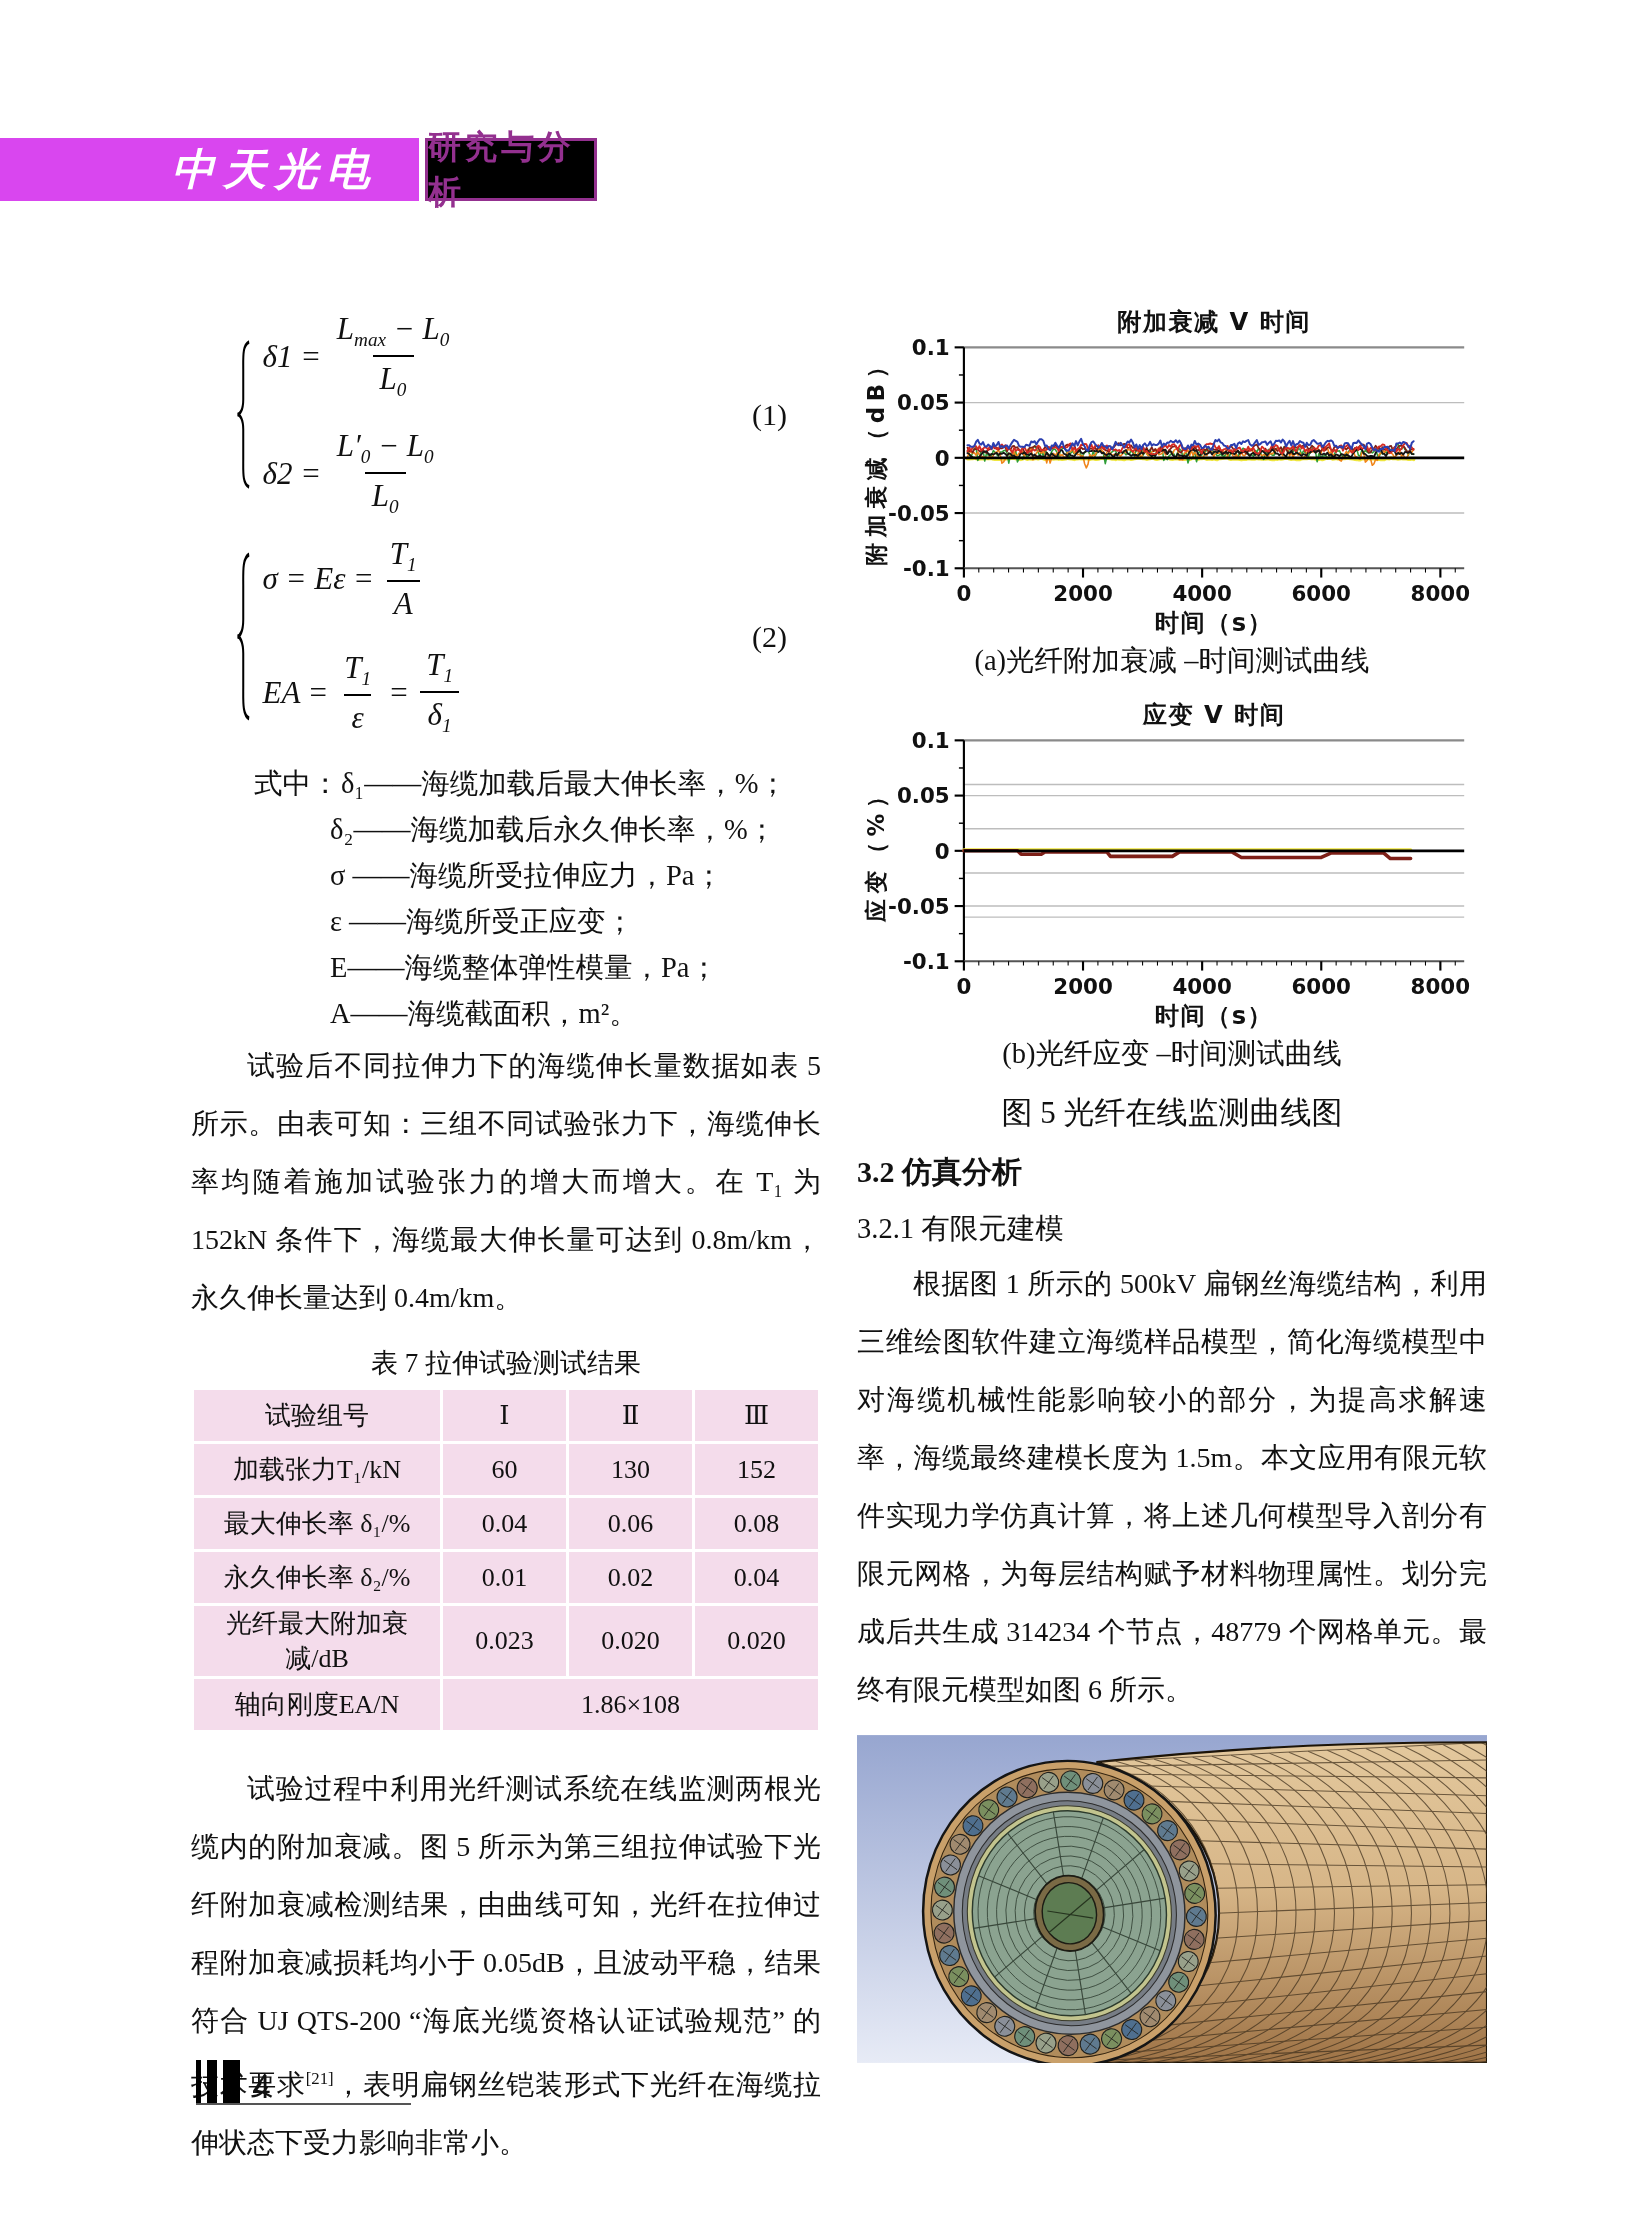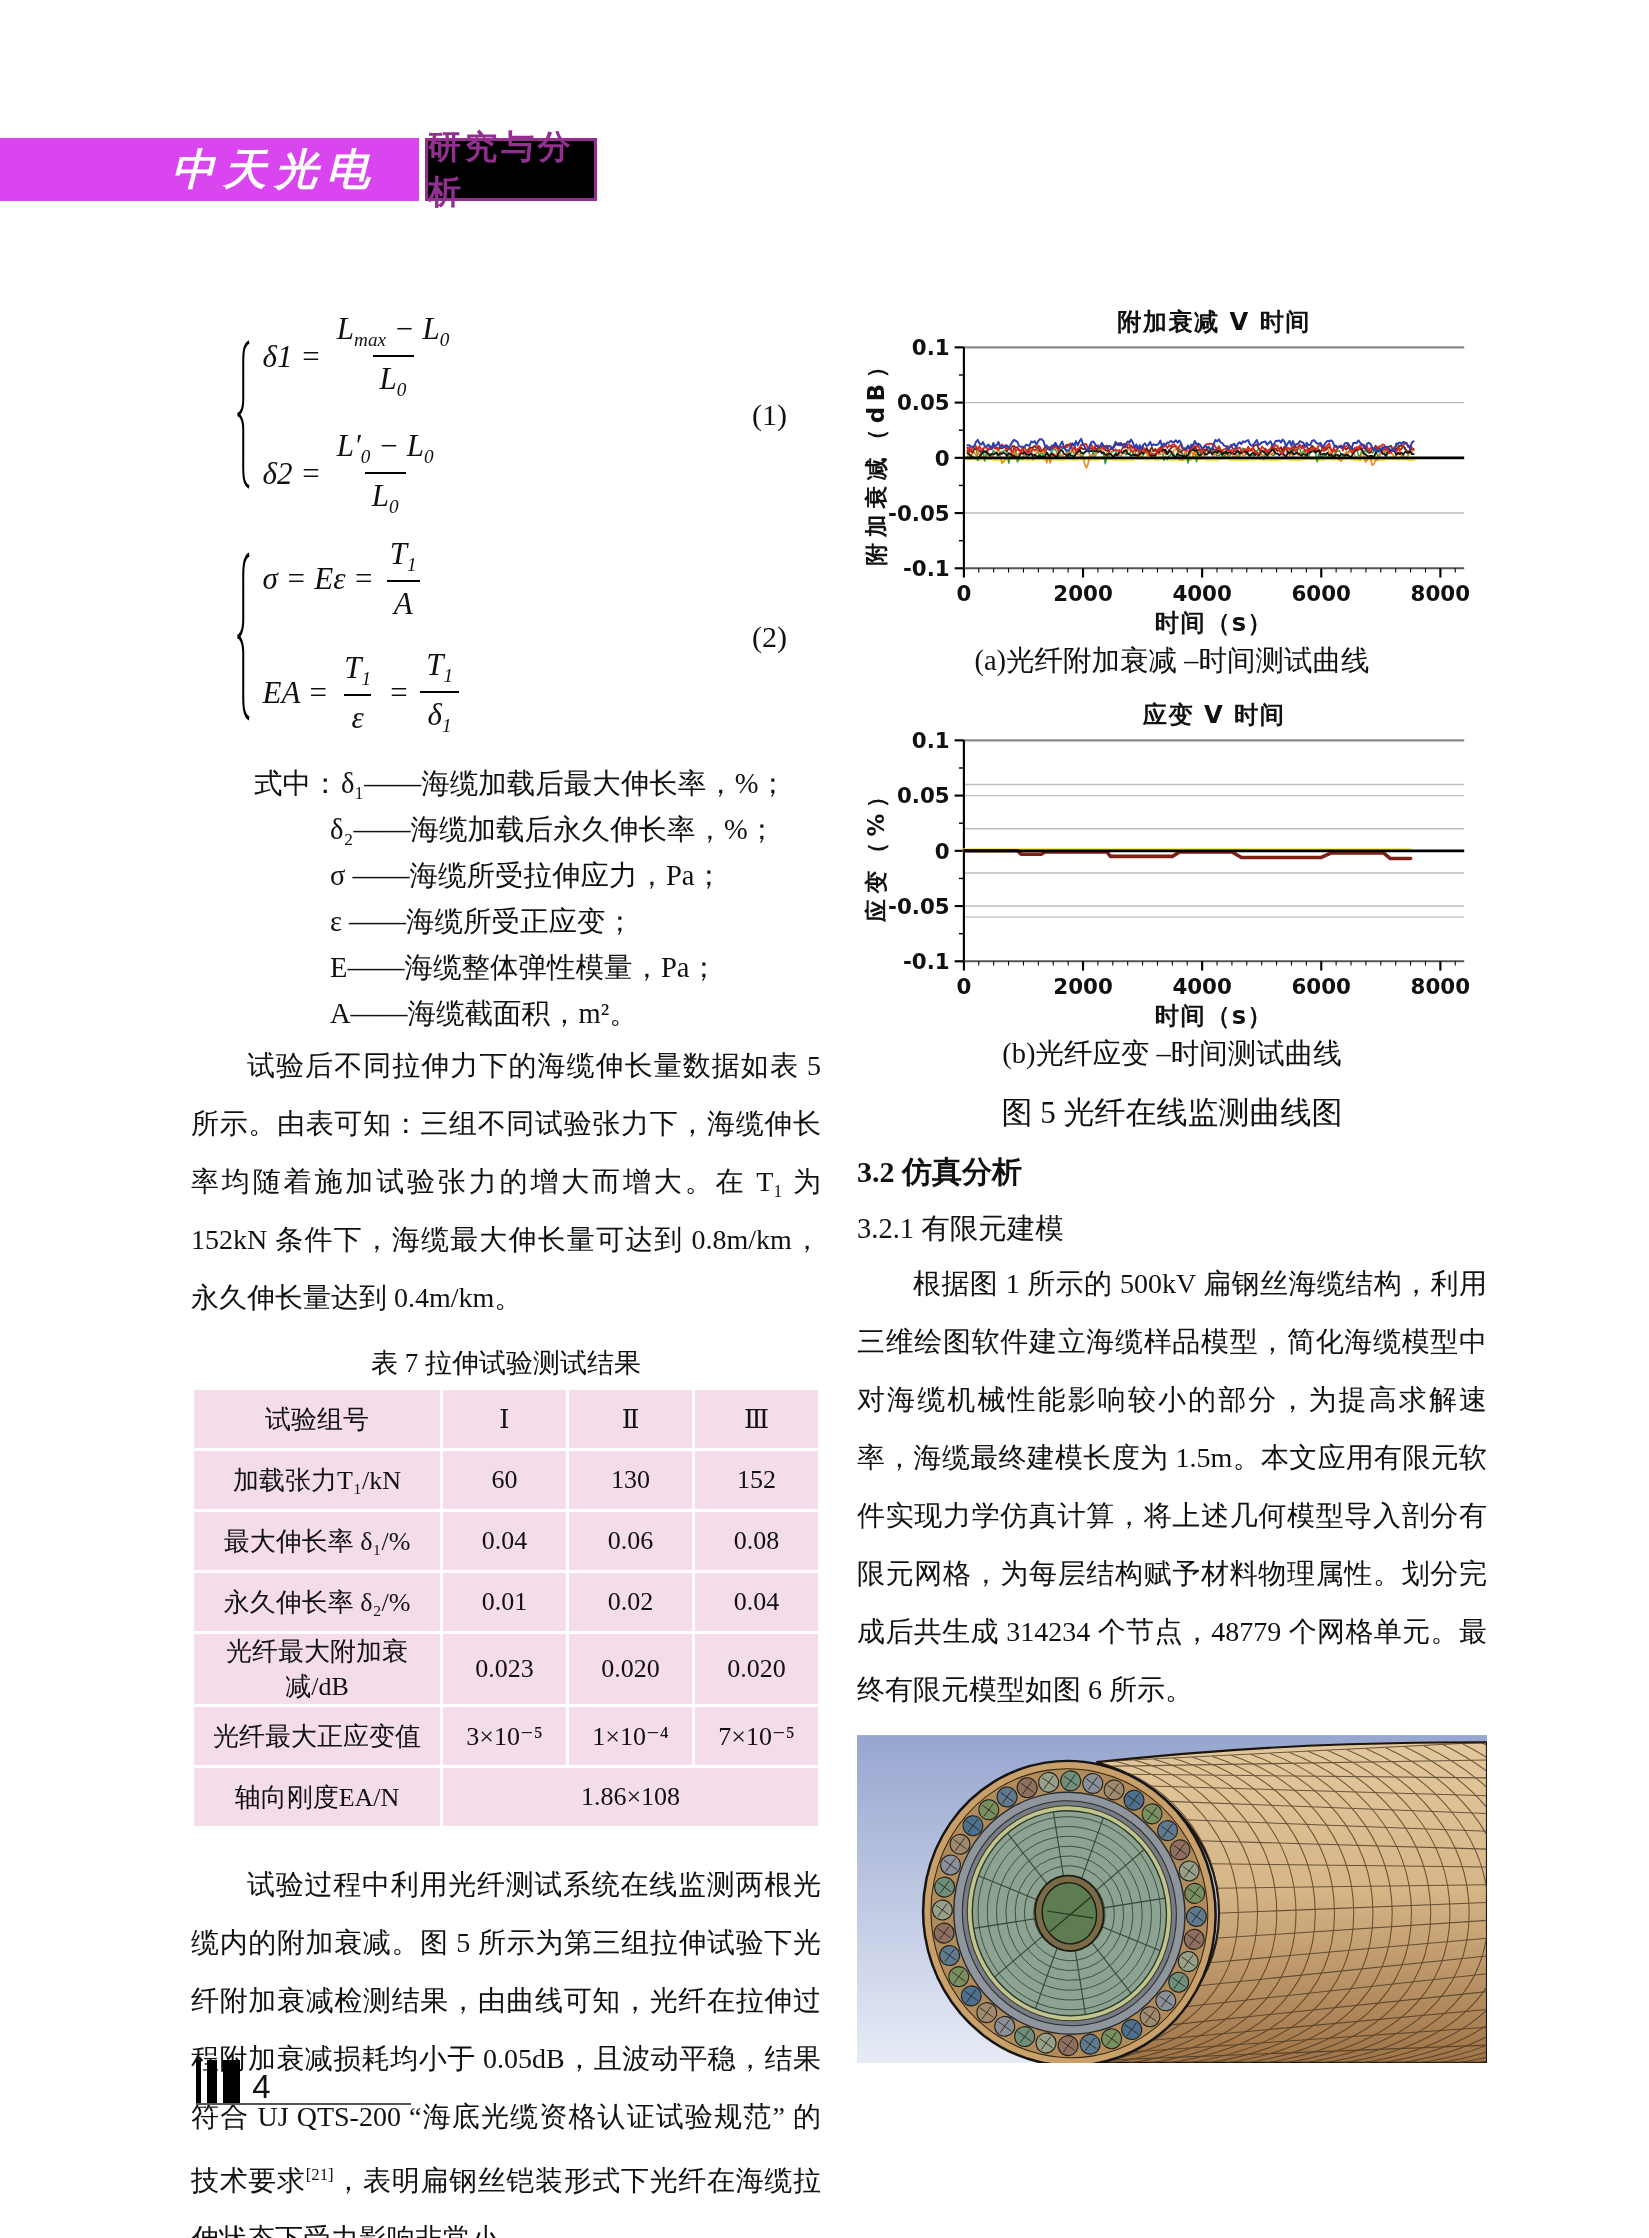--- a/index.html
+++ b/index.html
@@ -43,21 +43,21 @@
 
   
   .h-plain{font-size:28.5px;font-weight:normal;margin:18.5px 0 7.1px;}
   .h-bold{font-size:30px;font-weight:bold;margin:11.4px 0 17px;}
   .para{font-size:28px;line-height:58px;text-align:justify;text-indent:2em;margin:0 0 4.3px;}
   .para sup{font-size:0.6em;}
 
   
   .tbl-title{font-size:27px;text-align:center;margin:18.5px 0 5.7px;}
   table.results{width:100%;border-collapse:separate;border-spacing:3.6px;}
-  table.results td{background:#f4dceb;text-align:center;font-size:26px;height:58px;padding:0 5.7px;}
+  table.results td{background:#f4dceb;text-align:center;font-size:26px;height:51px;padding:0 5.7px;}
 
   
   .chart-block{text-align:center;}
   svg.chart{width:630px;height:335px;display:block;}
   .chart-caption{font-size:28.5px;text-align:center;margin:1.4px 0 18.5px;}
   .fig-caption{font-size:31px;text-align:center;margin:4.3px 0 18.5px;}
 
   
   svg.fig6{width:630px;height:328px;display:block;margin-top:15.7px;}
 
@@ -180,26 +180,20 @@
         <td>永久伸长率 δ₂/%</td>
             <td>0.01</td>
             <td>0.02</td>
             <td>0.04</td>
       </tr>
       <tr>
         <td>光纤最大附加衰减/dB</td>
             <td>0.023</td>
             <td>0.020</td>
             <td>0.020</td>
-      </tr>
-      <tr>
-        <td>光纤最大正应变值</td>
-            <td>3×10⁻⁵</td>
-            <td>1×10⁻⁴</td>
-            <td>7×10⁻⁵</td>
       </tr>
       <tr>
         <td>轴向刚度EA/N</td>
         <td colspan="3">1.86×108</td>
       </tr>
     </tbody>
       </table>
 
     <p class="para" style="margin-top:27px">试验过程中利用光纤测试系统在线监测两根光缆内的附加衰减。图 5 所示为第三组拉伸试验下光纤附加衰减检测结果，由曲线可知，光纤在拉伸过程附加衰减损耗均小于 0.05dB，且波动平稳，结果符合 UJ QTS-200 “海底光缆资格认证试验规范” 的技术要求<sup>[21]</sup>，表明扁钢丝铠装形式下光纤在海缆拉伸状态下受力影响非常小。</p>
   </section>

